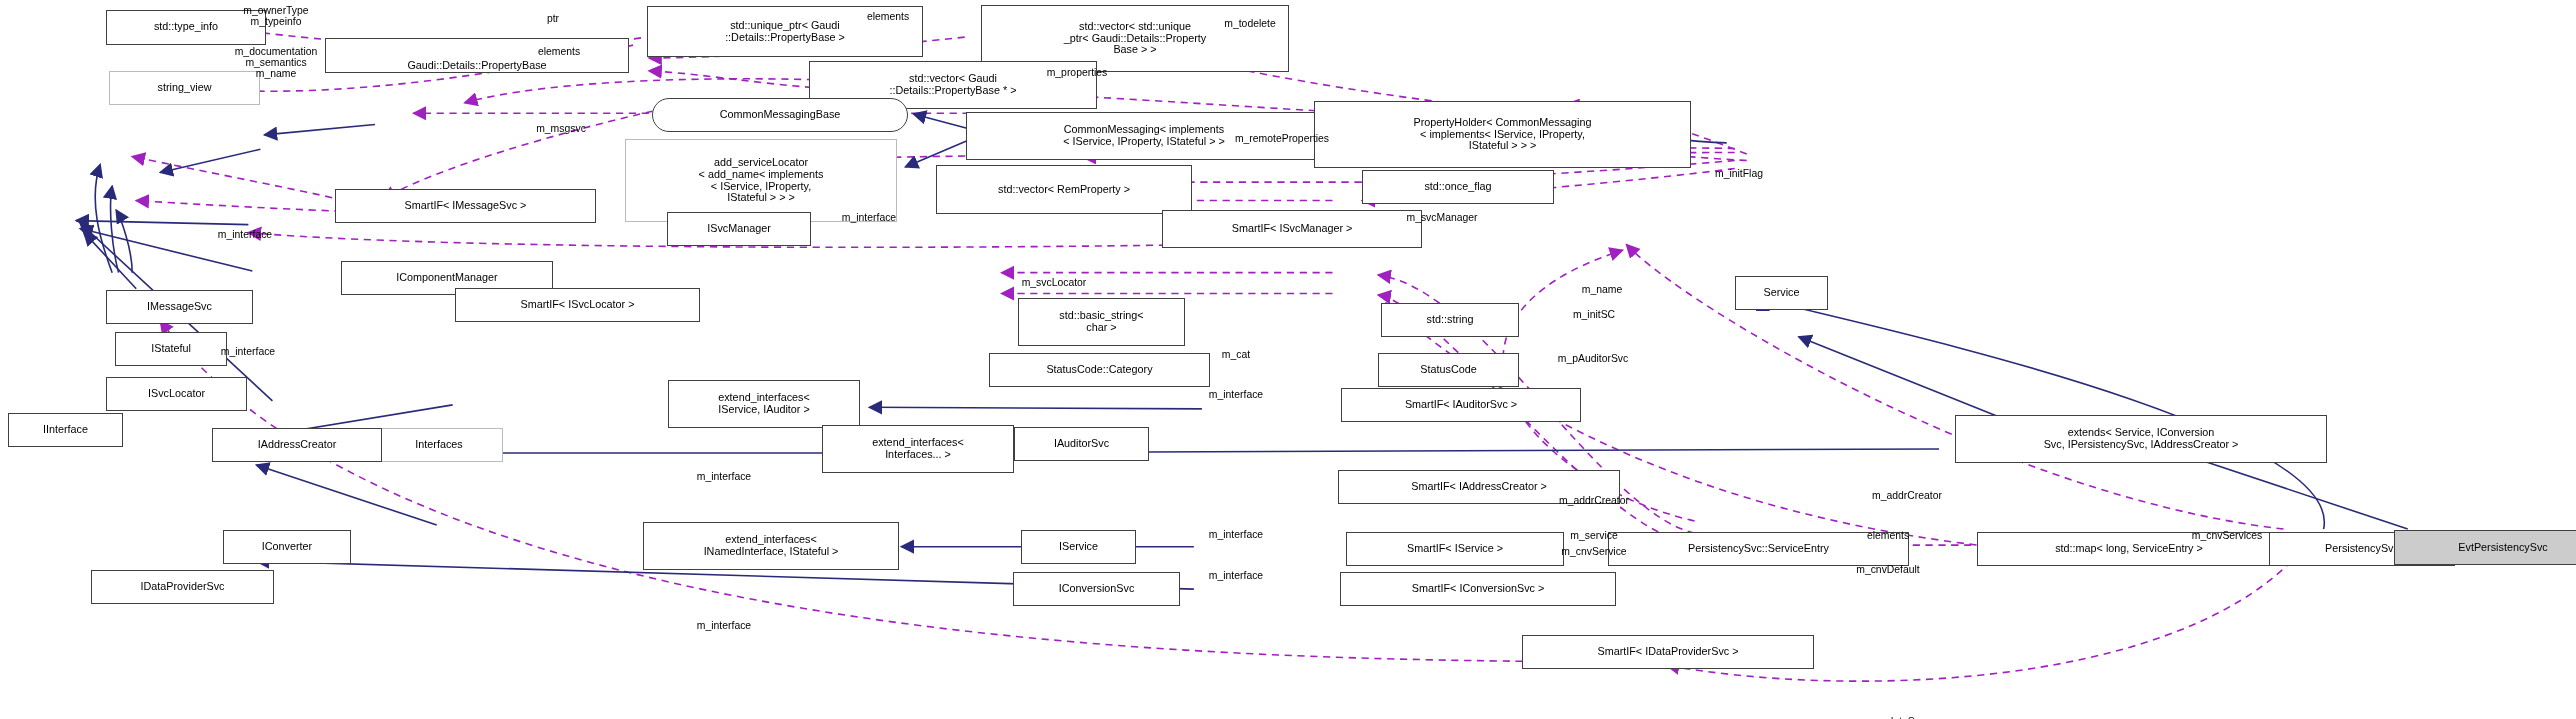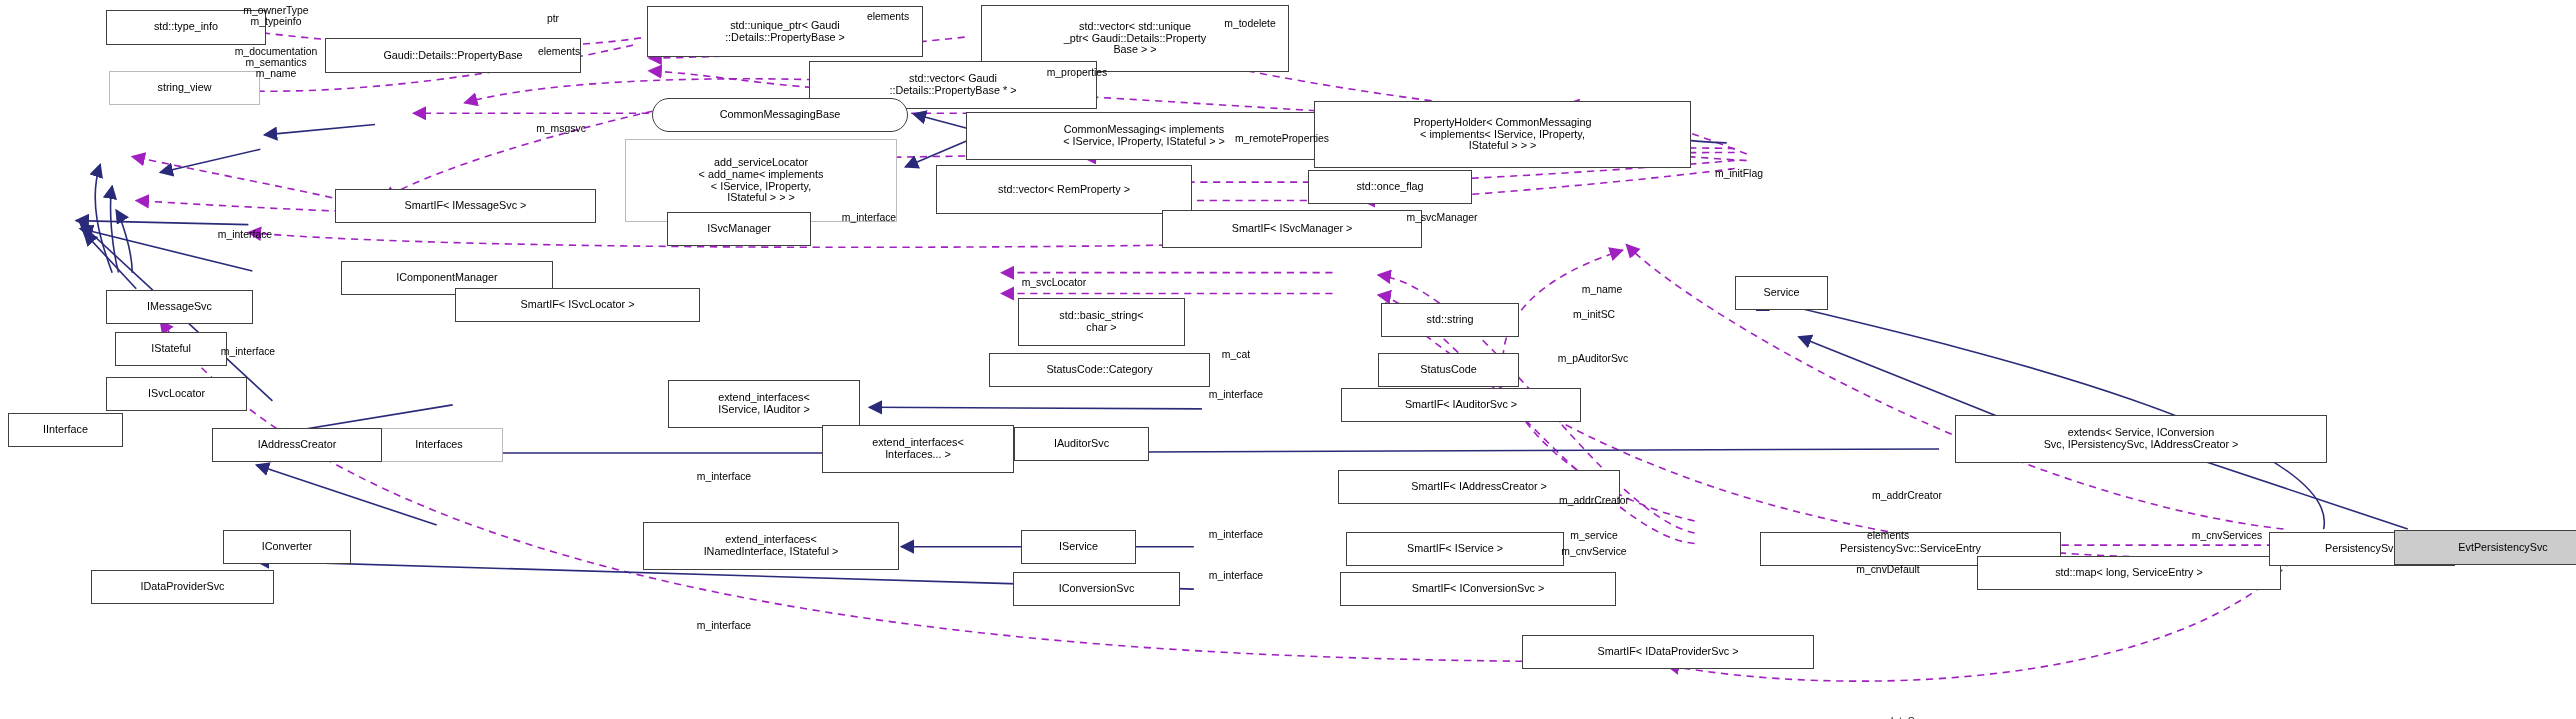--- a/index.html
+++ b/index.html
@@ -178,40 +178,40 @@
       <path d="M3005,660 L2705,560"></path>
 
       <path d="M3072,683 L3005,683"></path>
 
       <path d="M2900,660 C2930,520 2200,380 2200,372"></path>
     </g>
   </svg>
 
 <div class="node thick" style="left: 106px; top: 9.6px; width: 160px; height: 35px;"><span>std::type_info</span></div>
     <div class="node light" style="left: 109px; top: 71px; width: 151px; height: 34px;"><span>string_view</span></div>
-    <div class="node thick" style="left: 325px; top: 38px; width: 256px; height: 35px;"><span>Gaudi::Details::PropertyBase</span></div>
+    <div class="node thick" style="left: 325px; top: 38px; width: 304px; height: 35px; align-items: flex-end;"><span>Gaudi::Details::PropertyBase</span></div>
     <div class="node thick" style="left: 647px; top: 6.4px; width: 276px; height: 51px;"><span>std::unique_ptr&lt; Gaudi
 ::Details::PropertyBase &gt;</span></div>
     <div class="node thick" style="left: 981px; top: 4.8px; width: 308px; height: 67px;"><span>std::vector&lt; std::unique
 _ptr&lt; Gaudi::Details::Property
 Base &gt; &gt;</span></div>
     <div class="node thick" style="left: 809px; top: 61px; width: 288px; height: 48px;"><span>std::vector&lt; Gaudi
 ::Details::PropertyBase * &gt;</span></div>
     <div class="node thick" style="left: 652px; top: 98px; width: 256px; height: 34px; border-radius: 17px;"><span>CommonMessagingBase</span></div>
     <div class="node thick" style="left: 966px; top: 112px; width: 356px; height: 48px;"><span>CommonMessaging&lt; implements
 &lt; IService, IProperty, IStateful &gt; &gt;</span></div>
     <div class="node thick" style="left: 1314px; top: 101px; width: 377px; height: 67px;"><span>PropertyHolder&lt; CommonMessaging
 &lt; implements&lt; IService, IProperty,
 IStateful &gt; &gt; &gt;</span></div>
     <div class="node light" style="left: 625px; top: 139px; width: 272px; height: 83px;"><span>add_serviceLocator
 &lt; add_name&lt; implements
 &lt; IService, IProperty,
 IStateful &gt; &gt; &gt;</span></div>
     <div class="node thick" style="left: 936px; top: 165px; width: 256px; height: 49px;"><span>std::vector&lt; RemProperty &gt;</span></div>
-    <div class="node thick" style="left: 1308px; top: 170px; width: 164px; height: 34px; justify-content: center;"><span>std::once_flag</span></div>
+    <div class="node thick" style="left: 1362px; top: 170px; width: 192px; height: 34px; justify-content: center;"><span>std::once_flag</span></div>
     <div class="node thick" style="left: 335px; top: 189px; width: 261px; height: 34px;"><span>SmartIF&lt; IMessageSvc &gt;</span></div>
     <div class="node thick" style="left: 667px; top: 212px; width: 144px; height: 34px;"><span>ISvcManager</span></div>
     <div class="node thick" style="left: 1162px; top: 210px; width: 260px; height: 38px;"><span>SmartIF&lt; ISvcManager &gt;</span></div>
     <div class="node thick" style="left: 341px; top: 261px; width: 212px; height: 34px;"><span>IComponentManager</span></div>
     <div class="node thick" style="left: 106px; top: 290px; width: 147px; height: 34px;"><span>IMessageSvc</span></div>
     <div class="node thick" style="left: 1735px; top: 276px; width: 93px; height: 34px;"><span>Service</span></div>
     <div class="node thick" style="left: 455px; top: 288px; width: 245px; height: 34px;"><span>SmartIF&lt; ISvcLocator &gt;</span></div>
     <div class="node thick" style="left: 1018px; top: 298px; width: 167px; height: 48px;"><span>std::basic_string&lt;
 char &gt;</span></div>
     <div class="node thick" style="left: 1381px; top: 303px; width: 138px; height: 34px;"><span>std::string</span></div>
@@ -229,22 +229,22 @@
 Interfaces... &gt;</span></div>
     <div class="node thick" style="left: 1955px; top: 415px; width: 372px; height: 48px;"><span>extends&lt; Service, IConversion
 Svc, IPersistencySvc, IAddressCreator &gt;</span></div>
     <div class="node thick" style="left: 212px; top: 428px; width: 170px; height: 34px;"><span>IAddressCreator</span></div>
     <div class="node thick" style="left: 1338px; top: 470px; width: 282px; height: 34px;"><span>SmartIF&lt; IAddressCreator &gt;</span></div>
     <div class="node thick" style="left: 223px; top: 530px; width: 128px; height: 34px;"><span>IConverter</span></div>
     <div class="node thick" style="left: 643px; top: 522px; width: 256px; height: 48px;"><span>extend_interfaces&lt;
 INamedInterface, IStateful &gt;</span></div>
     <div class="node thick" style="left: 1021px; top: 530px; width: 115px; height: 34px;"><span>IService</span></div>
     <div class="node thick" style="left: 1346px; top: 532px; width: 218px; height: 34px;"><span>SmartIF&lt; IService &gt;</span></div>
-    <div class="node thick" style="left: 1760px; top: 532px; width: 301px; height: 34px;"><span>PersistencySvc::ServiceEntry</span></div>
-    <div class="node thick" style="left: 1977px; top: 556px; width: 304px; height: 34px; align-items: center;"><span>std::map&lt; long, ServiceEntry &gt;</span></div>
+    <div class="node thick" style="left: 1608px; top: 532px; width: 301px; height: 34px;"><span>PersistencySvc::ServiceEntry</span></div>
+    <div class="node thick" style="left: 1977px; top: 532px; width: 304px; height: 34px; align-items: center;"><span>std::map&lt; long, ServiceEntry &gt;</span></div>
     <div class="node thick" style="left: 2269px; top: 532px; width: 186px; height: 34px;"><span>PersistencySvc</span></div>
     <div class="node filled" style="left: 2394px; top: 530px; width: 218px; height: 35px;"><span>EvtPersistencySvc</span></div>
     <div class="node thick" style="left: 91px; top: 570px; width: 183px; height: 34px; text-align: center;"><span>IDataProviderSvc</span></div>
     <div class="node thick" style="left: 1013px; top: 572px; width: 167px; height: 34px;"><span>IConversionSvc</span></div>
     <div class="node thick" style="left: 1340px; top: 572px; width: 276px; height: 34px;"><span>SmartIF&lt; IConversionSvc &gt;</span></div>
     <div class="node thick" style="left: 1522px; top: 635px; width: 292px; height: 34px;"><span>SmartIF&lt; IDataProviderSvc &gt;</span></div>
     <div class="elabel" style="left: 276px; top: 4.8px;">m_ownerType
 m_typeinfo</div>
     <div class="elabel" style="left: 553px; top: 13px;">ptr</div>
     <div class="elabel" style="left: 888px; top: 11.2px;">elements</div>

